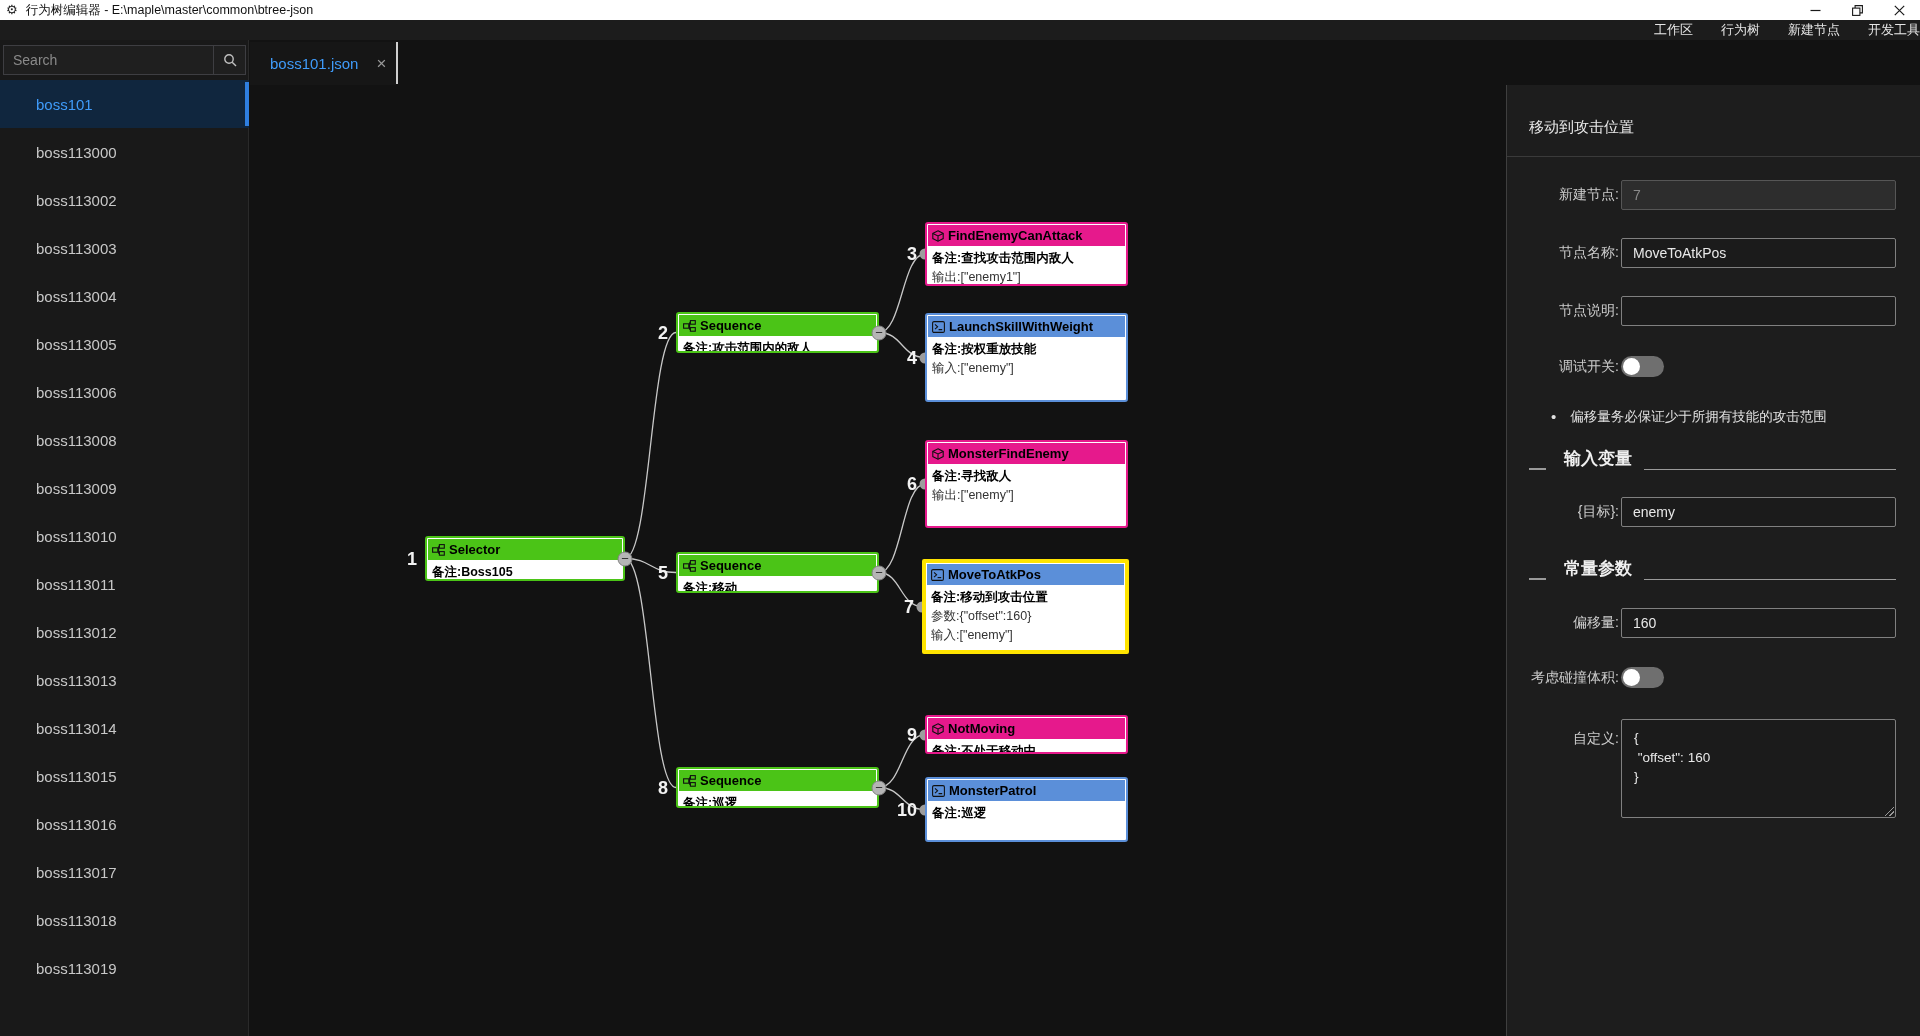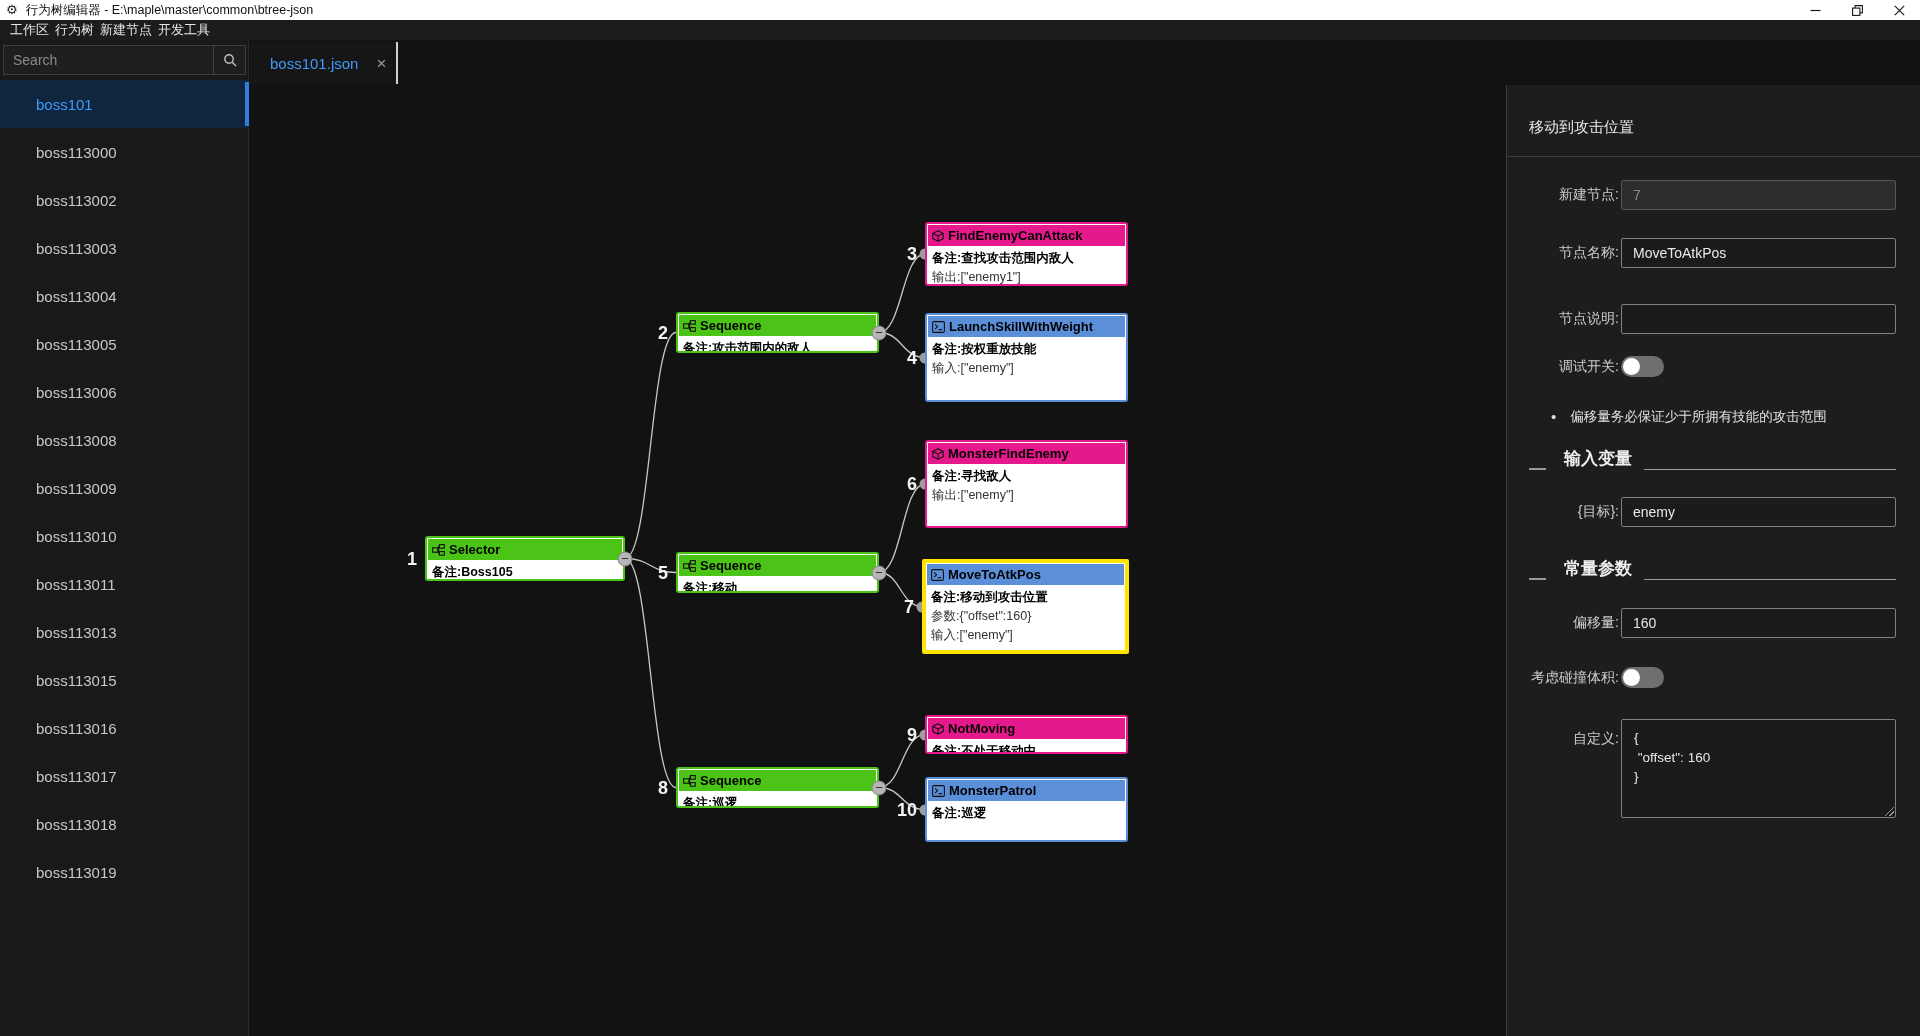--- a/index.html
+++ b/index.html
@@ -11,21 +11,21 @@
   .titlebar { position:absolute; left:0; top:0; width:1920px; height:20px;
     background:#ffffff; display:flex; align-items:center; }
   .appicon { font-size:13px; color:#222; margin:0 8px 0 6px; line-height:20px; }
   .wtitle { font-size:12.5px; color:#111; }
   .wincontrols { position:absolute; right:0; top:0; height:20px; display:flex; }
   .wc { width:42px; height:20px; display:flex; align-items:center; justify-content:center; }
   .wc svg { display:block; }
 
   
   .menubar { position:absolute; left:0; top:20px; width:1920px; height:20px;
-    background:#1c1c1c; display:flex; align-items:center; gap:6px; padding-left:10px; }
+    background:#1c1c1c; display:flex; align-items:center; gap:28px; padding-left:10px;justify-content:flex-end; }
   .menuitem { color:#e6e6e6; font-size:13px; }
 
   
   .sidebar { position:absolute; left:0; top:40px; width:249px; height:996px;
     background:#191919; border-right:1px solid #2a2a2a; }
   .searchwrap { position:absolute; left:3px; top:5px; width:243px; height:30px;
     border:1px solid #3e3e42; display:flex; background:#1f1f1f; }
   .searchwrap input { flex:1; background:transparent; border:none; outline:none;
     color:#dcdcdc; font-size:14px; padding:0 9px; font-family:inherit; }
   .searchwrap input::placeholder { color:#8a8a8a; }
@@ -167,21 +167,27 @@
         <div class="sitem">
           <span>boss113009</span>
         </div>
         <div class="sitem">
           <span>boss113010</span>
         </div>
         <div class="sitem">
           <span>boss113011</span>
         </div>
         <div class="sitem">
+          <span>boss113012</span>
+        </div>
+        <div class="sitem">
           <span>boss113013</span>
+        </div>
+        <div class="sitem">
+          <span>boss113014</span>
         </div>
         <div class="sitem">
           <span>boss113015</span>
         </div>
         <div class="sitem">
           <span>boss113016</span>
         </div>
         <div class="sitem">
           <span>boss113017</span>
         </div>
@@ -379,21 +385,21 @@
       </div>
 
       <div class="prow" style="top:95px;height:30px">
         <span class="plabel">新建节点:</span>
         <input class="pinput" style="top: 0px;" disabled="" value="7">
       </div>
       <div class="prow" style="top:153px;height:30px">
         <span class="plabel">节点名称:</span>
         <input class="pinput" style="top: 0px;" value="MoveToAtkPos">
       </div>
-      <div class="prow" style="top:219px;height:30px">
+      <div class="prow" style="top:211px;height:30px">
         <span class="plabel">节点说明:</span>
         <input class="pinput" style="top: 0px;" value="">
       </div>
       <div class="prow" style="top:271px;height:21px">
         <span class="plabel">调试开关:</span>
         <div class="toggle" style="top:0">
             <div class="knob"></div>
           </div>
       </div>
 

